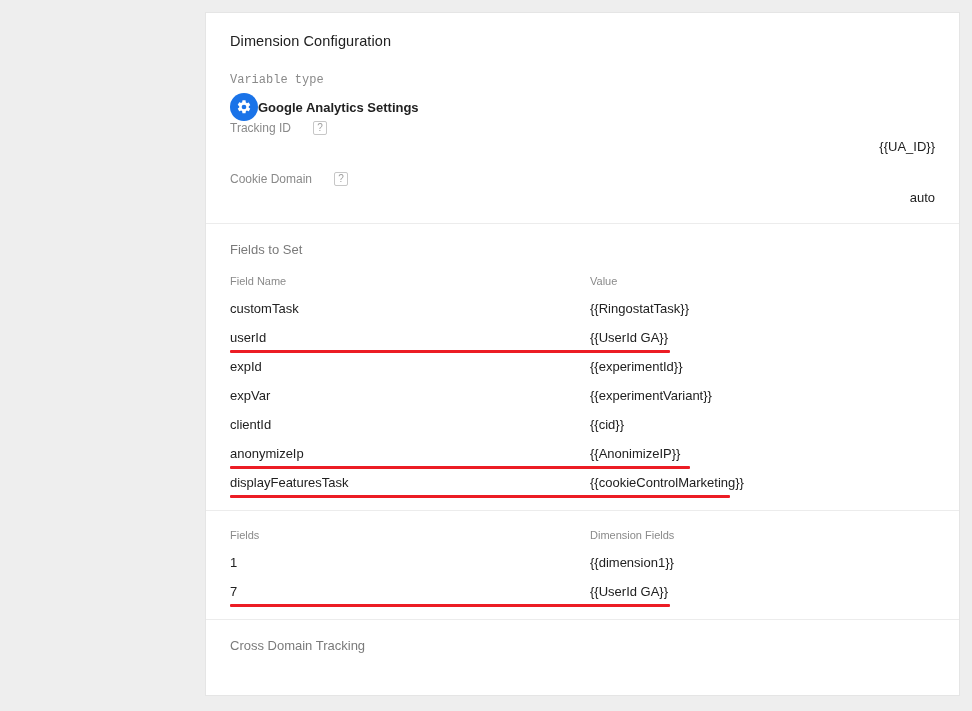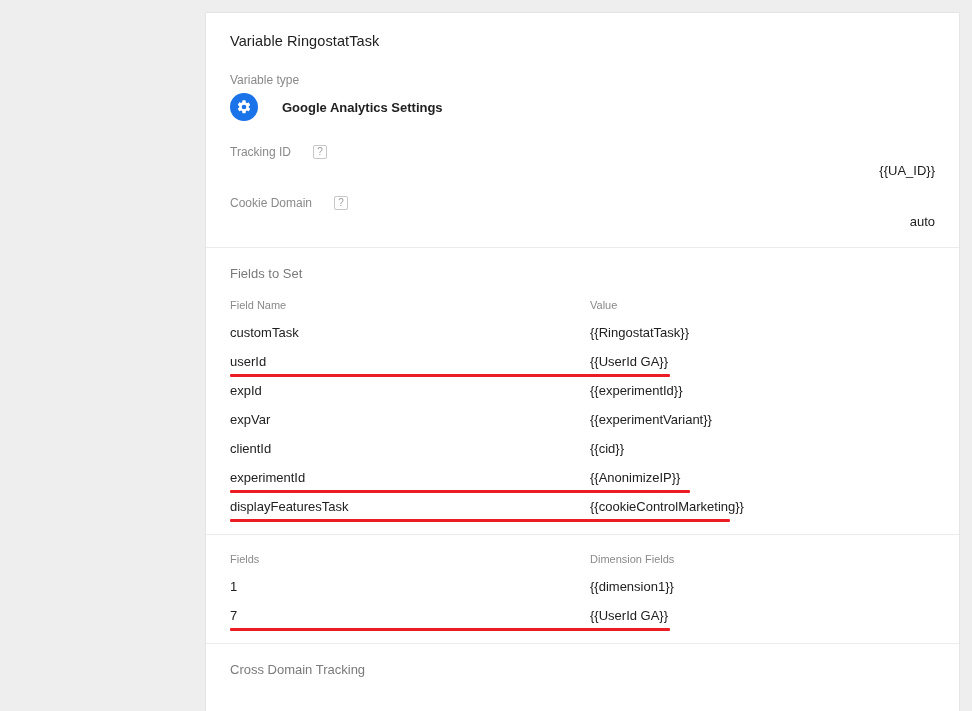--- a/index.html
+++ b/index.html
@@ -32,26 +32,26 @@
   .card-title {
     font-size: 14.5px;
     color: #212121;
     margin: 0 0 24px 0;
     letter-spacing: 0.1px;
   }
   .label-small {
     font-size: 12px;
     color: #8a8a8a;
     margin-bottom: 6px;
+    font-family: Liberation Mono, monospace;
   }
   .vt-row {
     display: flex;
     align-items: center;
-    gap: 24px;
-    margin-bottom: 24px;
+    gap: 0;
   }
   .gear-circle {
     width: 28px;
     height: 28px;
     border-radius: 50%;
     background: #1a73e8;
     display: flex;
     align-items: center;
     justify-content: center;
     flex: 0 0 28px;
@@ -112,21 +112,21 @@
     border-radius:1px;
   }
   .section-gap { margin-top:6px; }
 </style>
 </head>
 <body>
 
 <div class="stage">
   <div class="card">
 
-    <div class="card-title">Variable RingostatTask</div>
+    <div class="card-title">Dimension Configuration</div>
 
     <div class="label-small">Variable type</div>
 
     <div class="vt-row">
       <div class="gear-circle">
         <svg width="16" height="16" viewBox="0 0 24 24" fill="#ffffff">
           <path d="M19.14,12.94a7.14,7.14,0,0,0,.05-.94,7.14,7.14,0,0,0-.05-.94l2.03-1.58a.5.5,0,0,0,.12-.64l-1.92-3.32a.5.5,0,0,0-.61-.22l-2.39.96a7.03,7.03,0,0,0-1.62-.94l-.36-2.54A.5.5,0,0,0,13.9,2h-3.8a.5.5,0,0,0-.49.42L9.25,4.96a7.03,7.03,0,0,0-1.62.94l-2.39-.96a.5.5,0,0,0-.61.22L2.71,8.48a.5.5,0,0,0,.12.64l2.03,1.58a7.14,7.14,0,0,0-.05.94,7.14,7.14,0,0,0,.05.94L2.83,14.16a.5.5,0,0,0-.12.64l1.92,3.32a.5.5,0,0,0,.61.22l2.39-.96a7.03,7.03,0,0,0,1.62.94l.36,2.54a.5.5,0,0,0,.49.42h3.8a.5.5,0,0,0,.49-.42l.36-2.54a7.03,7.03,0,0,0,1.62-.94l2.39.96a.5.5,0,0,0,.61-.22l1.92-3.32a.5.5,0,0,0-.12-.64ZM12,15.5A3.5,3.5,0,1,1,15.5,12,3.5,3.5,0,0,1,12,15.5Z"></path>
         </svg>
       </div>
       <div class="vt-name">Google Analytics Settings</div>
@@ -172,21 +172,21 @@
     </div>
     <div class="kv-row">
       <div class="col-left">expVar</div>
       <div class="col-right">{{experimentVariant}}</div>
     </div>
     <div class="kv-row">
       <div class="col-left">clientId</div>
       <div class="col-right">{{cid}}</div>
     </div>
     <div class="kv-row">
-      <div class="col-left">experimentId</div>
+      <div class="col-left">anonymizeIp</div>
       <div class="col-right">{{AnonimizeIP}}</div>
       <div class="redline" style="width:460px;"></div>
     </div>
     <div class="kv-row">
       <div class="col-left">displayFeaturesTask</div>
       <div class="col-right">{{cookieControlMarketing}}</div>
       <div class="redline" style="width:500px;"></div>
     </div>
 
     <hr class="hr-full section-gap">

